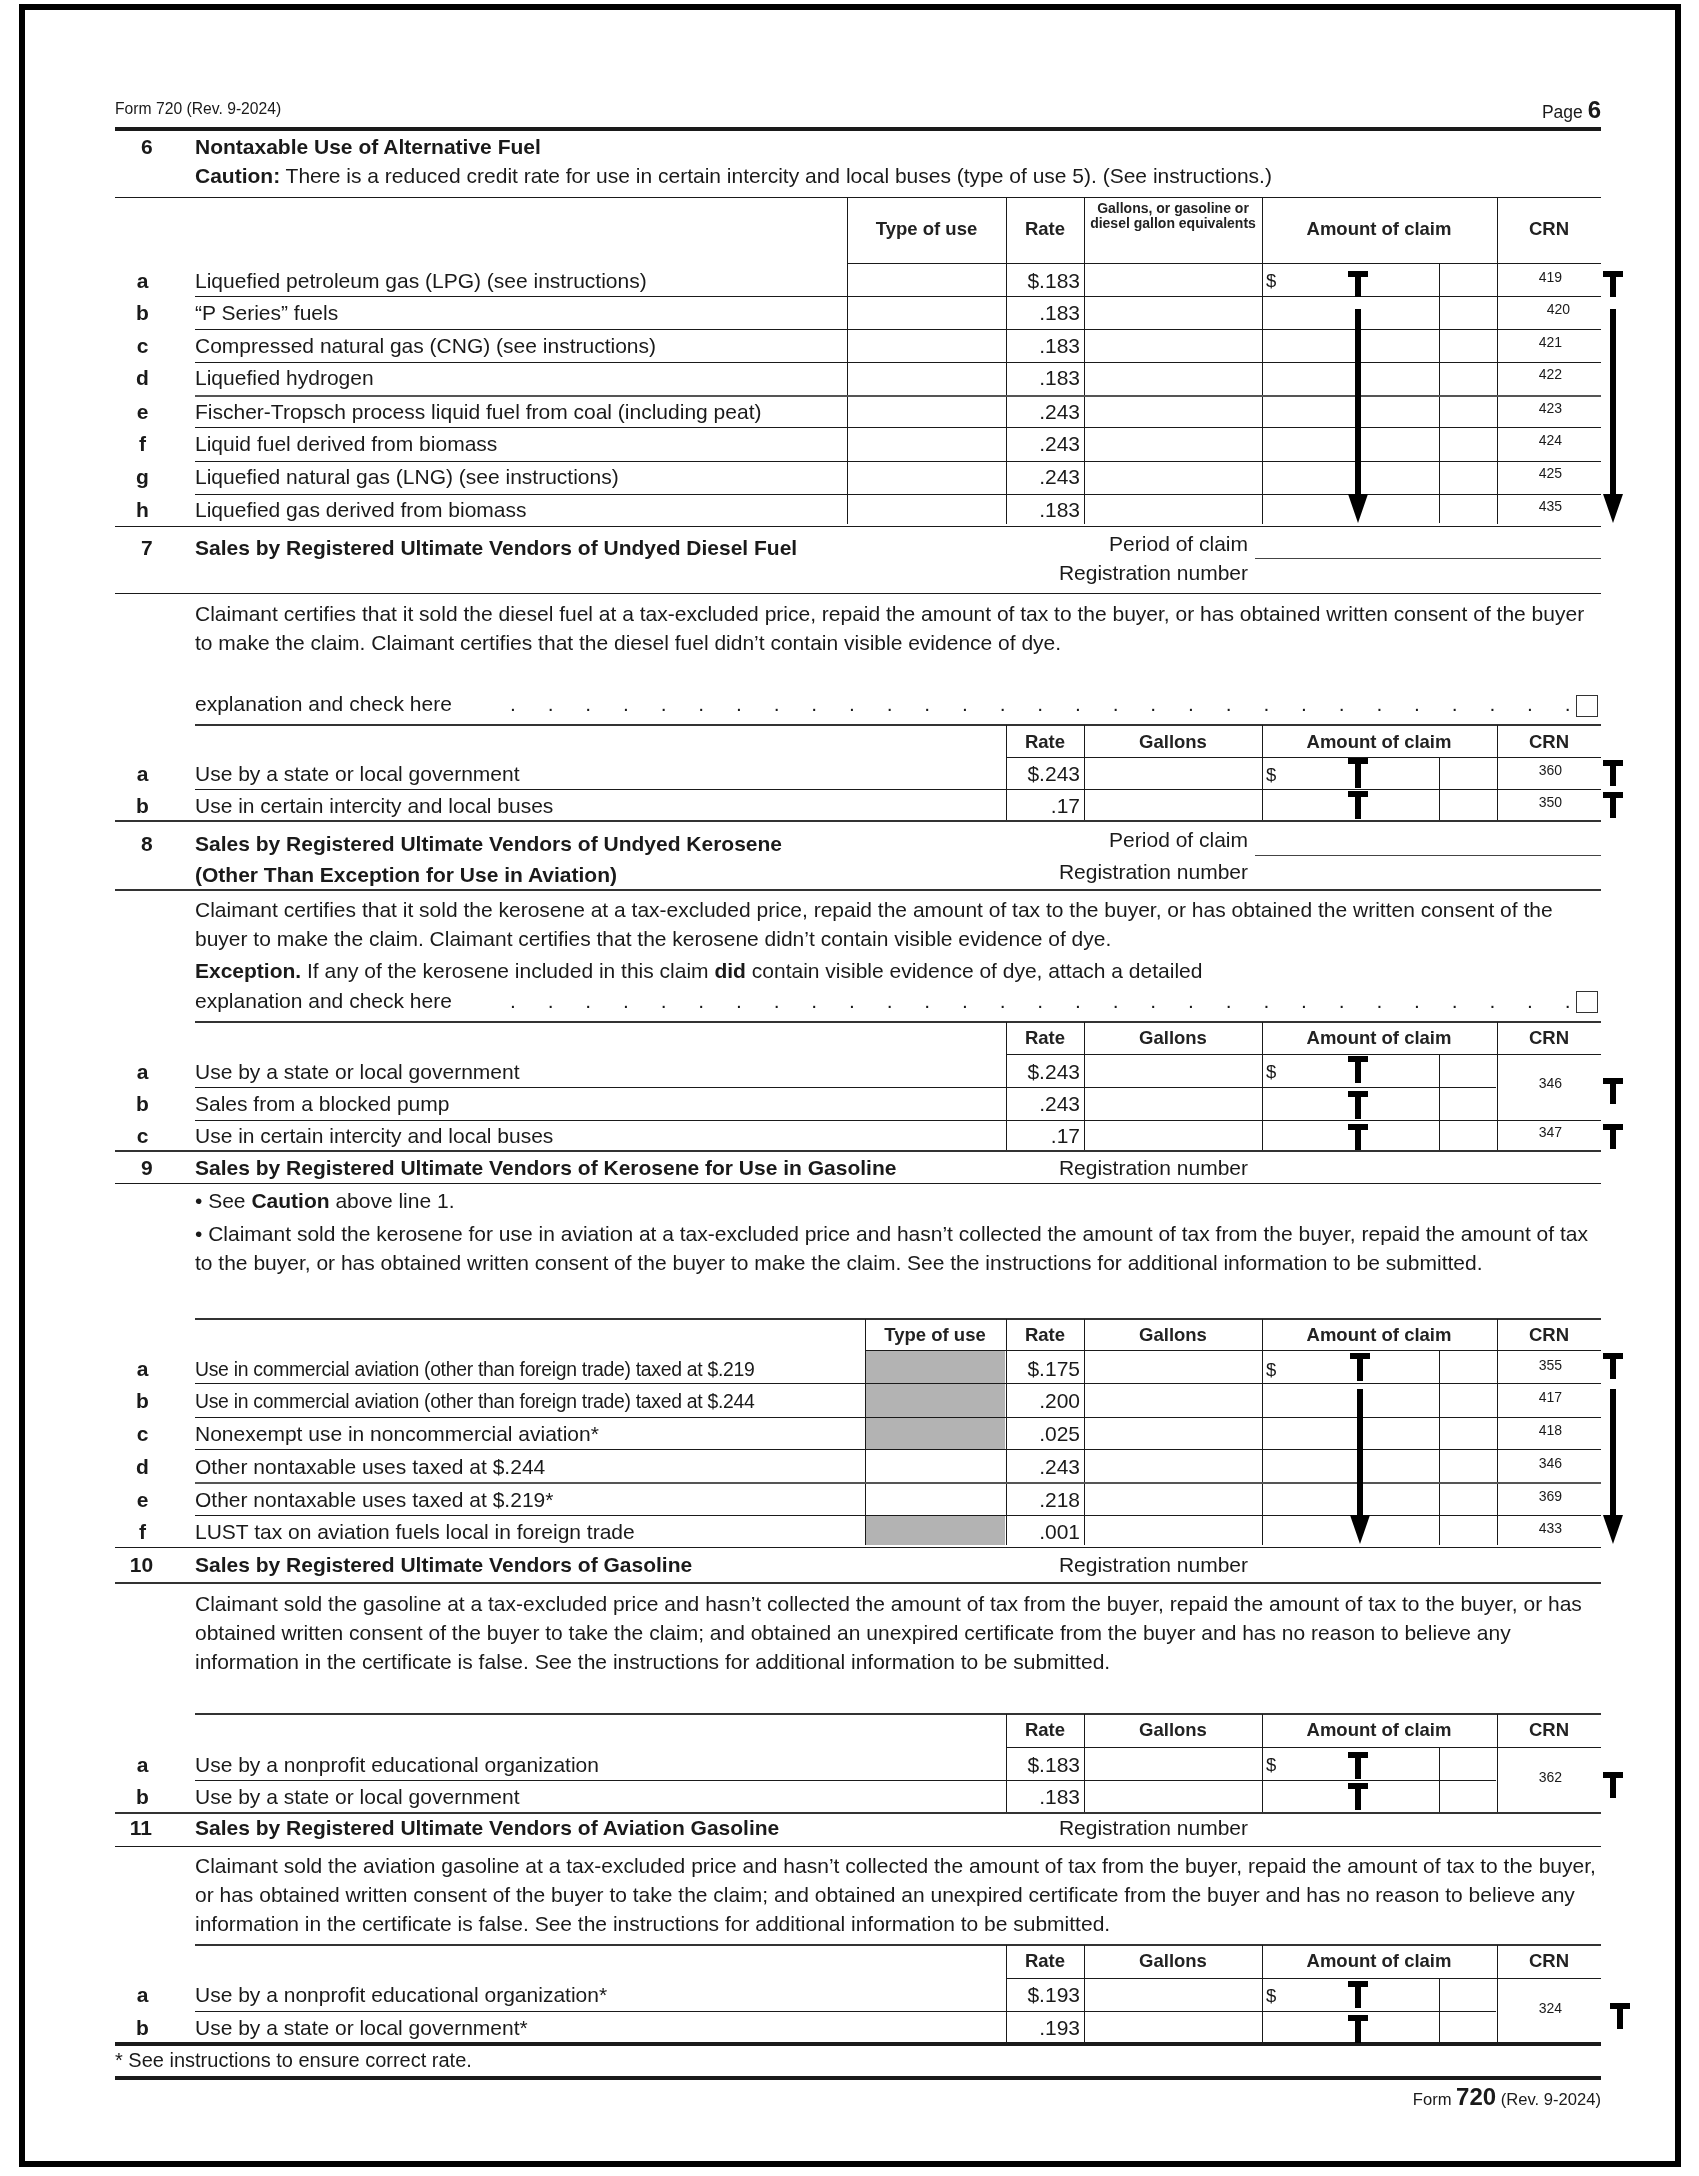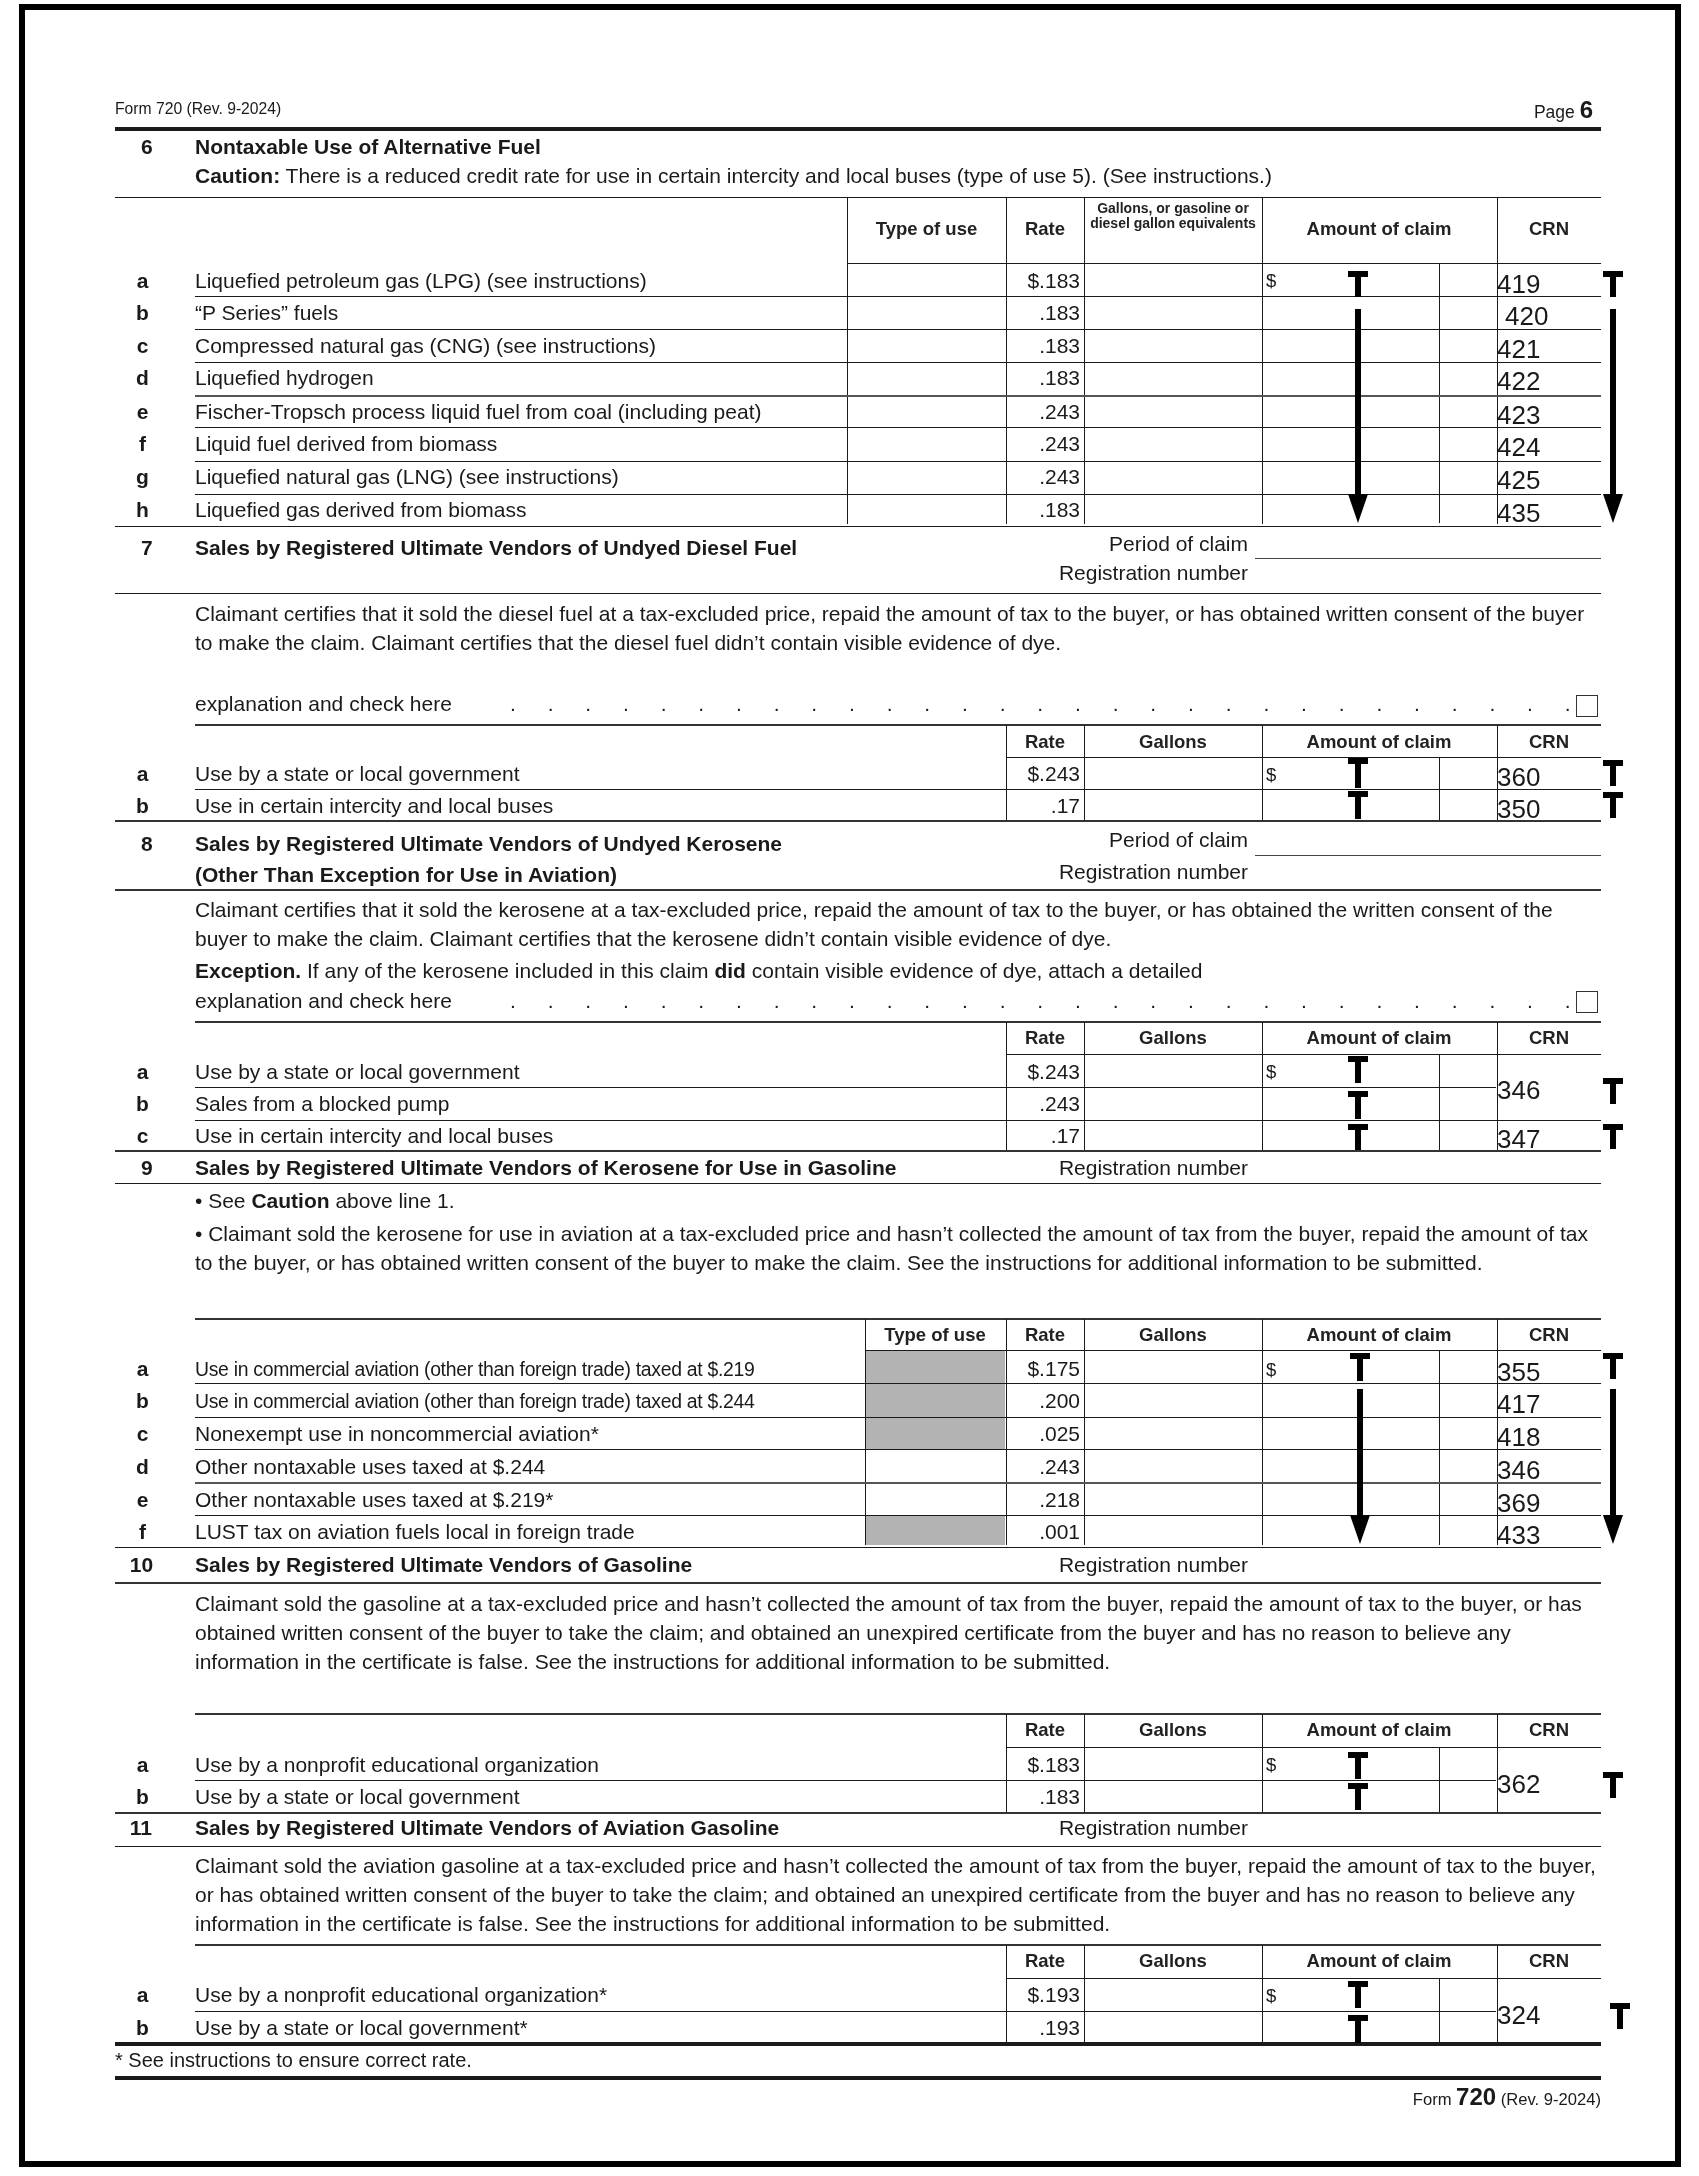--- a/index.html
+++ b/index.html
@@ -2,37 +2,37 @@
 <html style="font-size:14.8px"><head>
 <meta charset="utf-8">
 <style>
   * { box-sizing: border-box; margin: 0; padding: 0; }
   html, body { width: 1699px; height: 2176px; background: #ffffff; overflow: hidden; }
   body { font-family: "Liberation Sans", sans-serif; color: #1a1a1a; position: relative; }
   .frame { position: absolute; left: 18.5px; top: 3.7px; width: 1662px; height: 2163px; border: 6.5px solid #000; background: #fff; }
   .abs { position: absolute; }
   .page { position: absolute; left: 115px; top: 0; width: 1486px; height: 2176px; }
   .hdr-left { left: 0; top: 100px; font-size: 15.7px; }
-  .hdr-right { right: 8px; top: 96px; font-size: 17.5px; }
+  .hdr-right { right: 0; top: 96px; font-size: 17.5px; }
   .hdr-right b { font-size: 24px; }
   .rule-thick { position: absolute; left: 0; width: 1486px; height: 3.7px; background: #1a1a1a; }
   .rule { position: absolute; height: 0.9px; background: #1a1a1a; }
   .rule-med { position: absolute; height: 1.8px; background: #333; }
   .vline { position: absolute; width: 0.9px; background: #1a1a1a; }
   .linenum { position: absolute; font-weight: bold; font-size: 21px; }
   .sect-title { position: absolute; font-weight: bold; font-size: 21px; left: 80px; }
   .txt { position: absolute; font-size: 21px; white-space: nowrap; }
   .para { position: absolute; left: 80px; width: 1403px; font-size: 21px; line-height: 29px; }
   .letter { position: absolute; font-weight: bold; font-size: 21px; width: 55px; text-align: center; }
   .desc { position: absolute; left: 80px; font-size: 21px; white-space: nowrap; }
   .desc.cond { font-size: 19.4px; letter-spacing: -0.3px; }
   .colhead { position: absolute; font-size: 18.5px; font-weight: bold; text-align: center; color: #222; }
   .colhead.tiny { font-size: 14px; line-height: 14.8px; }
   .rate { position: absolute; font-size: 21px; text-align: right; width: 74px; }
-  .crn { position: absolute; font-size: 26px; text-align: left; width: 65px; }
+  .crn { position: absolute; font-size: 14px; text-align: right; width: 65px; }
   .dollar { position: absolute; font-size: 18.5px; }
   .shade { position: absolute; background: #b3b3b3; }
   .checkbox { position: absolute; width: 22px; height: 22px; border: 0.9px solid #333; background: #fff; }
   .dots { position: absolute; font-size: 21px; letter-spacing: 13px; white-space: nowrap; overflow: hidden; }
   .field-line { position: absolute; height: 0.9px; background: #444; }
   .tmark { position: absolute; width: 20px; }
   .tmark .bar { position: absolute; left: 0; top: 0; width: 20px; height: 5.5px; background: #000; }
   .tmark .stem { position: absolute; left: 7.4px; top: 0; width: 5.5px; background: #000; }
   .arrow { position: absolute; width: 20px; }
   .arrow .stem { position: absolute; left: 7.4px; top: 0; width: 5.5px; background: #000; }

